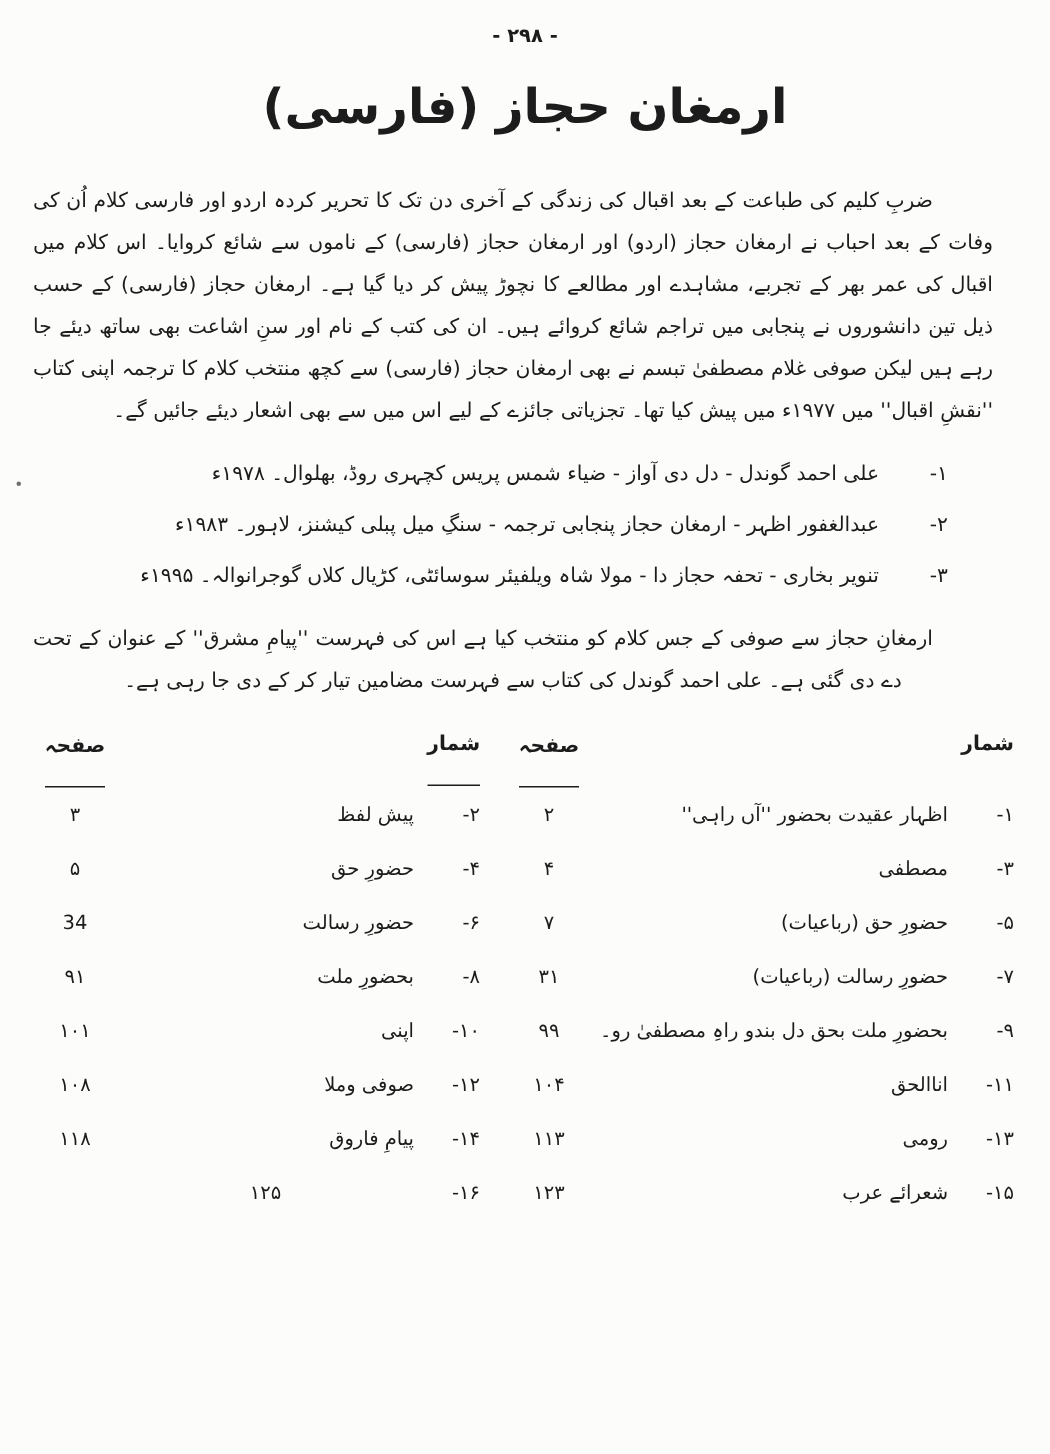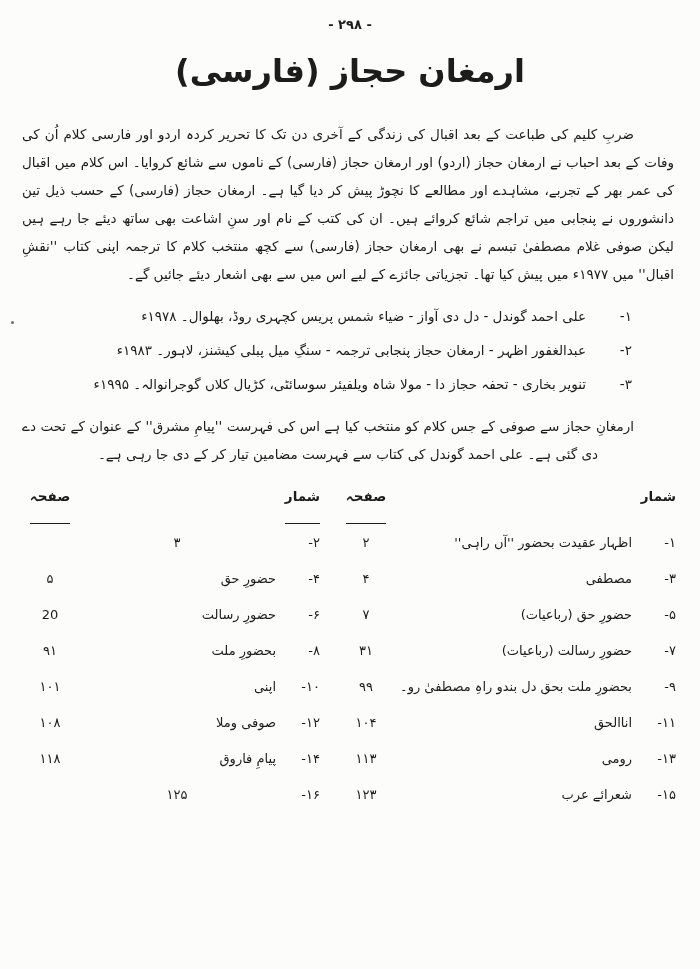--- a/index.html
+++ b/index.html
@@ -30,21 +30,21 @@
     font-weight: bold;
     margin: 20px 0 0 0;
   }
   .content {
     padding: 0 22px;
   }
   .para {
     font-size: 13.5px;
     line-height: 28px;
     text-align: justify;
-    margin: 30px 4px 0 0;
+    margin: 30px 16px 0 0;
   }
   .para.indent {
     text-indent: 40px;
   }
   .para.centered-last {
     margin-top: 16px;
     text-align-last: center;
   }
   .refs {
     margin: 16px 46px 0 0;
@@ -207,31 +207,32 @@
     </div>
 
     <div class="toc-block block-left">
       <div class="tr th-row">
         <span class="td serial"><span class="hdr ul">شمار</span></span>
         <span class="td ttl"></span>
         <span class="td pg th-cell"><span class="hdr ul">صفحہ</span></span>
       </div>
       <div class="tr">
         <span class="td serial">۲-</span>
+        <span class="td ttl">پیش لفظ</span>
         <span class="td pg">۳</span>
       </div>
       <div class="tr">
         <span class="td serial">۴-</span>
         <span class="td ttl">حضورِ حق</span>
         <span class="td pg">۵</span>
       </div>
       <div class="tr">
         <span class="td serial">۶-</span>
         <span class="td ttl">حضورِ رسالت</span>
-        <span class="td pg">20</span>
+        <span class="td pg">34</span>
       </div>
       <div class="tr">
         <span class="td serial">۸-</span>
         <span class="td ttl">بحضورِ ملت</span>
         <span class="td pg">۹۱</span>
       </div>
       <div class="tr">
         <span class="td serial">۱۰-</span>
         <span class="td ttl">اپنی</span>
         <span class="td pg">۱۰۱</span>

